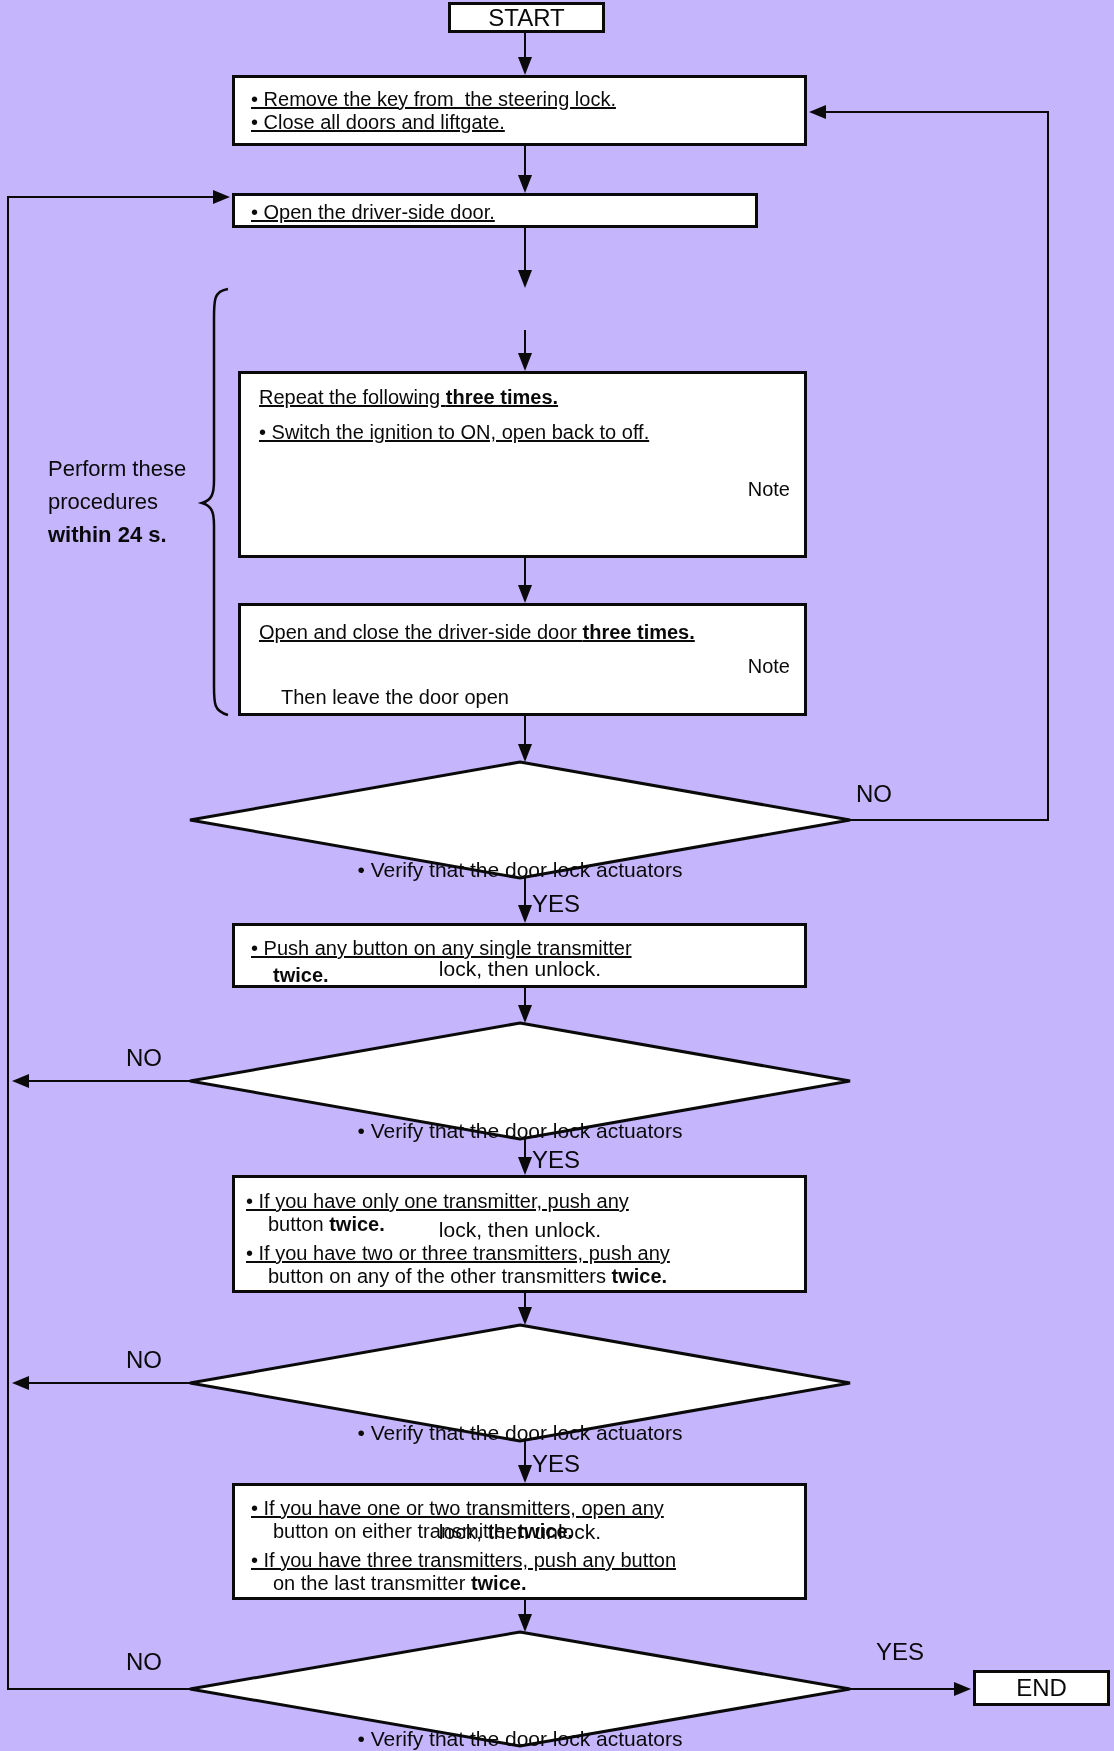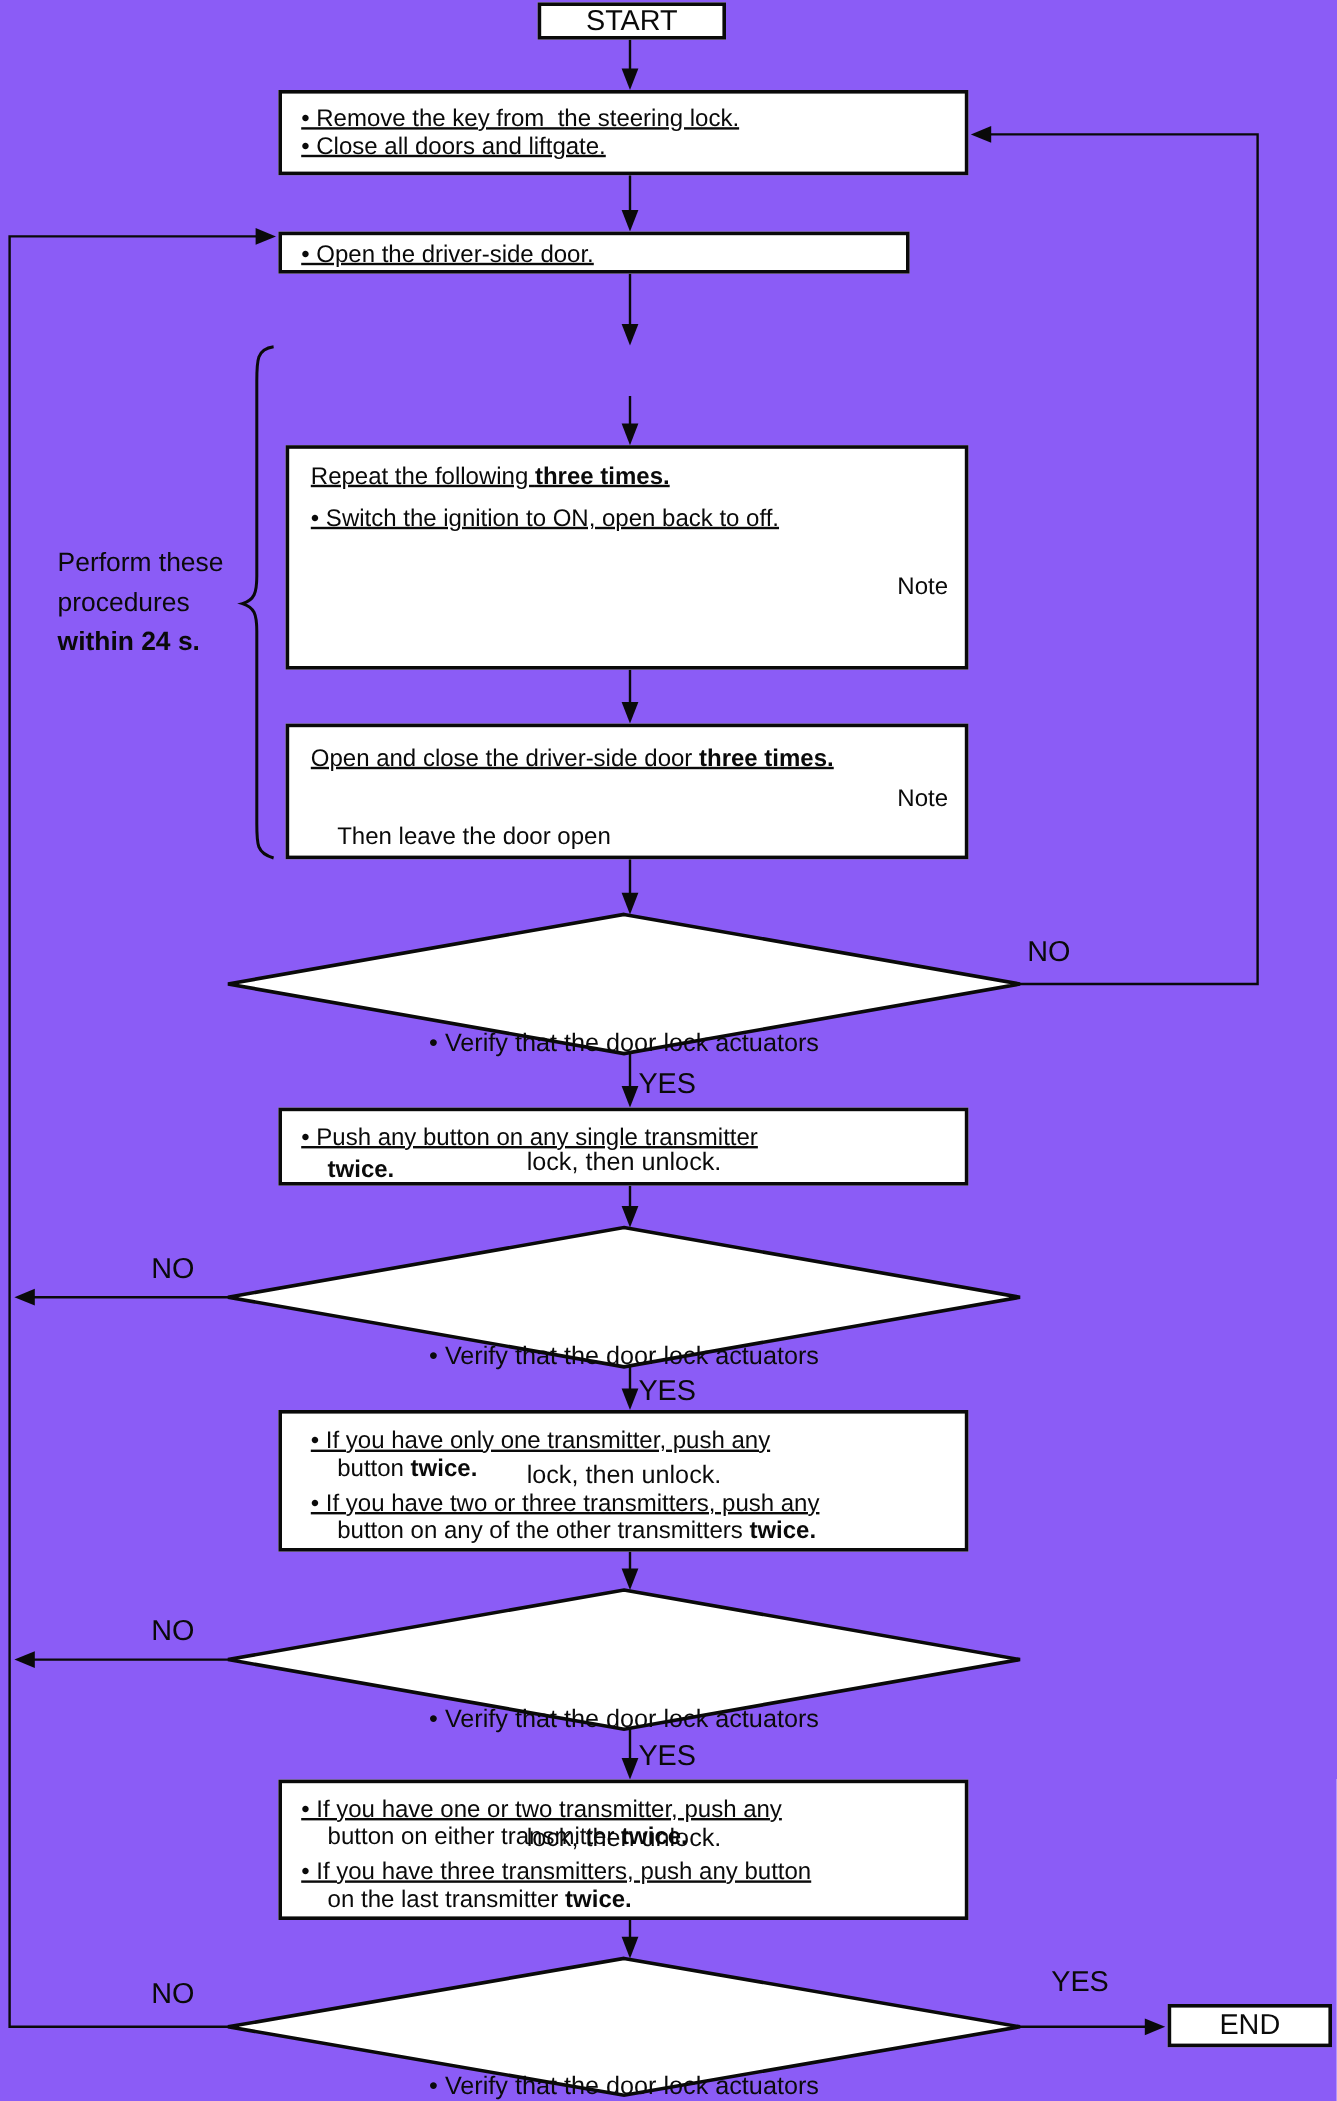--- a/index.html
+++ b/index.html
@@ -1,19 +1,19 @@
 <!DOCTYPE html>
 <html><head>
 <meta charset="utf-8">
 <style>
   html,body{margin:0;padding:0;background:#ffffff;}
   #canvas{
     position:relative;
     width:1114px;height:1751px;
-    background:#8b5cf6;
+    background:#c4b5fd;
     font-family:"Liberation Sans","DejaVu Sans",sans-serif;
     color:#0a0a0a;
     overflow:hidden;
   }
   #wires{position:absolute;left:0;top:0;width:1114px;height:1751px;}
 
   .pbox{
     position:absolute;
     box-sizing:border-box;
     background:#ffffff;
@@ -49,21 +49,21 @@
     font-size:24px;
     white-space:nowrap;
   }
 
   #box1{left:232px;top:75px;width:575px;height:71px;padding:10px 14px 0 16px;}
   #box2{left:232px;top:193px;width:526px;height:35px;padding:5px 0 0 16px;}
   #box3{left:232px;top:288px;width:575px;height:42px;padding:8px 14px 0 16px;}
   #box4{left:238px;top:371px;width:569px;height:187px;padding:12px 14px 0 18px;}
   #box5{left:238px;top:603px;width:569px;height:113px;padding:15px 14px 16px 18px;}
   #box6{left:232px;top:923px;width:575px;height:65px;padding:11px 14px 0 16px;}
-  #box7{left:232px;top:1175px;width:575px;height:118px;padding:12px 14px 0 24px;}
+  #box7{left:232px;top:1175px;width:575px;height:118px;padding:12px 14px 0 11px;}
   #box8{left:232px;top:1483px;width:575px;height:117px;padding:11px 14px 0 16px;}
 
   #start-box{left:448px;top:2px;width:157px;height:31px;}
   #end-box{left:973px;top:1670px;width:137px;height:36px;}
 
   #dtext1{left:270px;top:787px;width:500px;}
   #dtext2{left:270px;top:1048px;width:500px;}
   #dtext3{left:270px;top:1350px;width:500px;}
   #dtext4{left:270px;top:1656px;width:500px;}
 
@@ -170,21 +170,21 @@
       <div class="bline ind0"><span>• Push any button on any single transmitter</span></div>
       <div class="bline ind2" style="margin-top: 4px;"><span class="b">twice.</span></div>
     </div>
   <div class="pbox" id="box7">
       <div class="bline ind0"><span>• If you have only one transmitter, push any</span></div>
       <div class="bline ind2"><span>button </span><span class="b">twice.</span></div>
       <div class="bline ind0" style="margin-top: 6px;"><span>• If you have two or three transmitters, push any</span></div>
       <div class="bline ind2"><span>button on any of the other transmitters </span><span class="b">twice.</span></div>
     </div>
   <div class="pbox" id="box8">
-      <div class="bline ind0"><span>• If you have one or two transmitter, push any</span></div>
+      <div class="bline ind0"><span>• If you have one or two transmitters, open any</span></div>
       <div class="bline ind2"><span>button on either transmitter </span><span class="b">twice.</span></div>
       <div class="bline ind0" style="margin-top: 6px;"><span>• If you have three transmitters, push any button</span></div>
       <div class="bline ind2"><span>on the last transmitter </span><span class="b">twice.</span></div>
     </div>
 
   <div class="dtext" id="dtext1">
     <div>• Verify that the door lock actuators</div>
     <div>lock, then unlock.</div>
   </div>
   <div class="dtext" id="dtext2">

